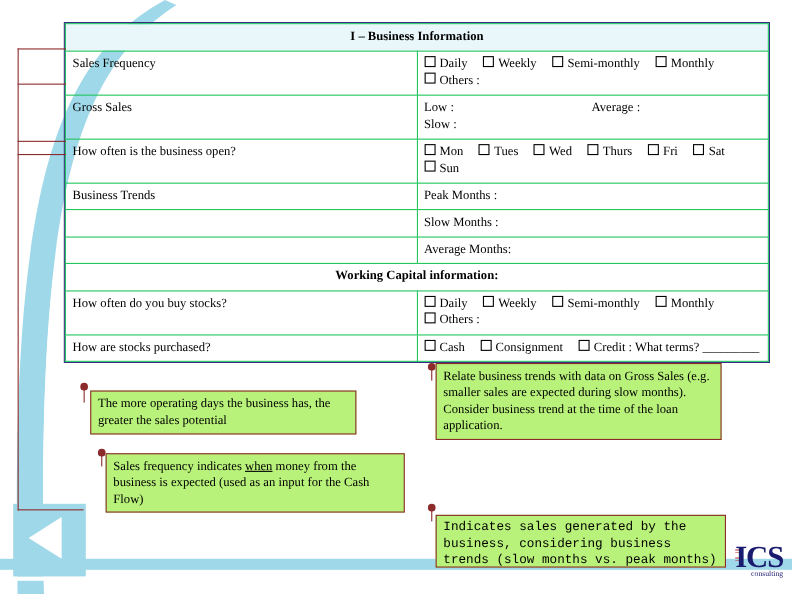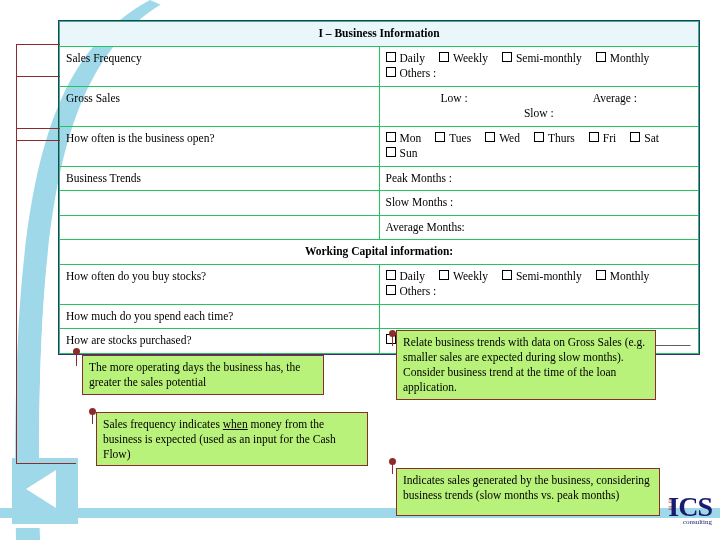--- a/index.html
+++ b/index.html
@@ -99,21 +99,21 @@
   .chk {
     display: inline-block;
     width: 8px; height: 8px;
     border: 1px solid #000;
     margin-right: 4px;
     position: relative;
     top: 0px;
   }
   .opt { display: inline-block; margin-right: 14px; white-space: nowrap; }
   .opt.last { margin-right: 0; }
-  .two-col-line { display: block; text-align: center; }
+  .two-col-line { display: block; }
   .inline-gap { display: inline-block; width: 120px; }
   .tall { height: 28px; }
   .uline { text-decoration: underline; }
 
   
   .callout {
     position: absolute;
     border: 1px solid #8c2b2b;
     background: #b9f27a;
     color: #000;
@@ -231,24 +231,20 @@
     <td class="section-cell" colspan="2">Working Capital information:</td>
   </tr>
 
   <tr>
     <td class="col1">How often do you buy stocks?</td>
     <td class="col2">
       <span class="opt"><span class="chk"></span><span>Daily</span></span><span class="opt"><span class="chk"></span><span>Weekly</span></span><span class="opt"><span class="chk"></span><span>Semi-monthly</span></span><span class="opt"><span class="chk"></span><span>Monthly</span></span><span class="opt last"><span class="chk"></span><span>Others :</span></span>
     </td>
   </tr>
 
-  <tr>
-    <td class="col1">How much do you spend each time?</td>
-    <td class="col2"></td>
-  </tr>
 
 
   <tr>
     <td class="col1">How are stocks purchased?</td>
     <td class="col2">
       <span class="opt"><span class="chk"></span><span>Cash</span></span><span class="opt"><span class="chk"></span><span>Consignment</span></span><span class="opt last"><span class="chk"></span><span>Credit : What terms? _________</span></span>
     </td>
   </tr>
 </tbody>
     </table>
@@ -278,21 +274,21 @@
 </div>
 
 <div class="callout" style="left:396px; top:330px; width:260px; height:70px;">
   <span>Relate business trends with data on Gross Sales (e.g. smaller sales are expected during slow months). Consider business trend at the time of the loan application.</span>
 </div>
 
 <div class="callout" style="left:96px; top:412px; width:272px; height:54px;font-family:Liberation Serif, serif;">
   <span><span>Sales frequency indicates </span><span class="uline">when</span><span> money from the business is expected (used as an input for the Cash Flow)</span></span>
 </div>
 
-<div class="callout" style="left:396px; top:468px; width:264px; height:48px;">
+<div class="callout" style="left:396px; top:468px; width:264px; height:48px;font-family:Liberation Mono, monospace;">
   <span>Indicates sales generated by the business, considering business trends (slow months vs. peak months)</span>
 </div>
 
 <div class="logo-bars">≡<br>≡</div>
 <div class="logo">
   <span>ICS</span>
   <span class="sub">consulting</span>
 </div>
 
 </body></html>

